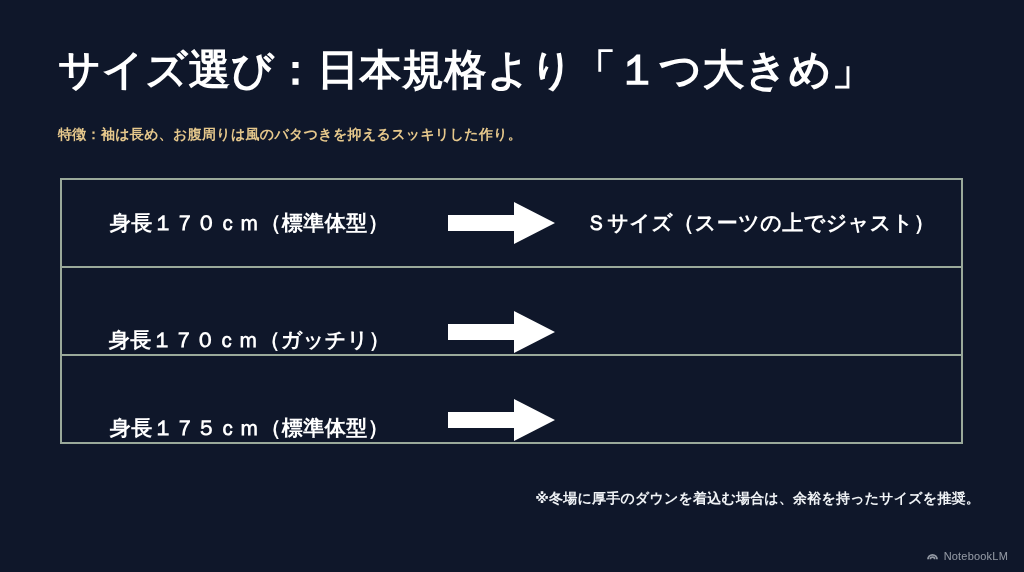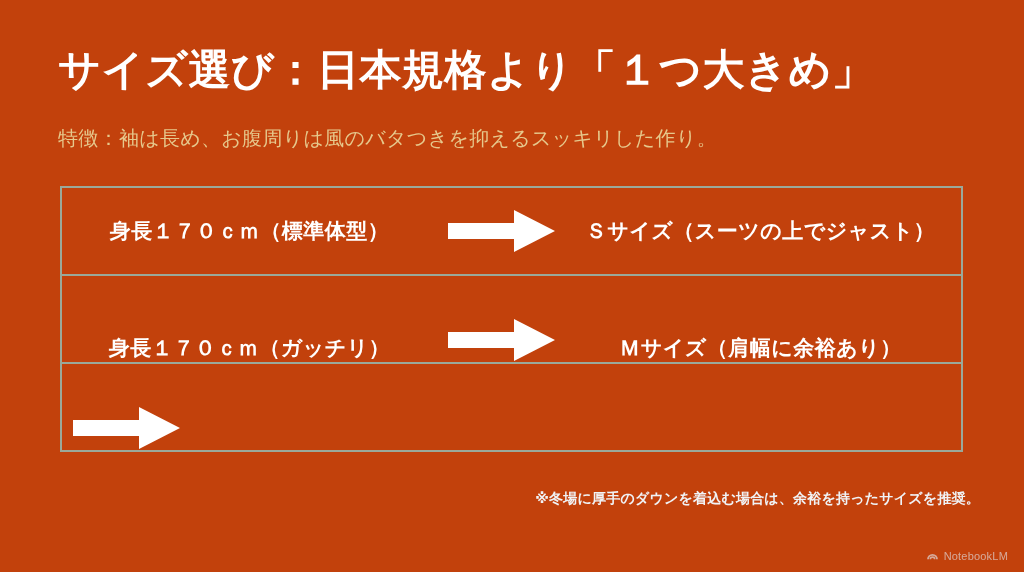--- a/index.html
+++ b/index.html
@@ -12,54 +12,54 @@
     background: #1e2c3b;
     font-family: "Liberation Sans", "DejaVu Sans", sans-serif;
     overflow: hidden;
     position: relative;
     -webkit-font-smoothing: antialiased;
   }
 
   .slide {
     position: absolute;
     inset: 0;
-    background: #c2410c;
+    background: #0f172a;
   }
 
   
   .title {
     position: absolute;
     left: 58px;
     top: 47px;
     font-size: 42px;
     line-height: 1.08;
     font-weight: 700;
     color: #ffffff;
     letter-spacing: 0.5px;
     white-space: nowrap;
   }
 
   
   .subtitle {
     position: absolute;
     left: 58px;
     top: 126px;
-    font-size: 20px;
+    font-size: 14px;
     line-height: 1.2;
-    font-weight: 400;
+    font-weight: 700;
     color: #e6c88c;
     letter-spacing: 0.3px;
     white-space: nowrap;
   }
 
   
   .table {
     position: absolute;
     left: 60px;
-    top: 186px;
+    top: 178px;
     width: 903px;
     height: 266px;
     border: 2px solid #9aa99a;
     box-sizing: border-box;
     display: flex;
     flex-direction: column;
     font-family: Liberation Serif, serif;
   }
   .row {
     flex: 1 1 0;
@@ -163,24 +163,24 @@
 
     <div class="row">
       <div class="cell-left">身長１７０ｃｍ（ガッチリ）</div>
       <div class="cell-arrow">
         <span>
           <svg class="arrow-svg" width="108" height="44" viewBox="0 0 108 44" aria-hidden="true">
             <path d="M0 14 L66 14 L66 1 L107 22 L66 43 L66 30 L0 30 Z" fill="#ffffff"></path>
           </svg>
         </span>
       </div>
-      <div class="cell-right">Ｍサイズ（肩幅に余裕あり）</div>
     </div>
 
     <div class="row">
+      <div class="cell-left">身長１７５ｃｍ（標準体型）</div>
       <div class="cell-arrow">
         <span>
           <svg class="arrow-svg" width="108" height="44" viewBox="0 0 108 44" aria-hidden="true">
             <path d="M0 14 L66 14 L66 1 L107 22 L66 43 L66 30 L0 30 Z" fill="#ffffff"></path>
           </svg>
         </span>
       </div>
     </div>
 
   </div>

